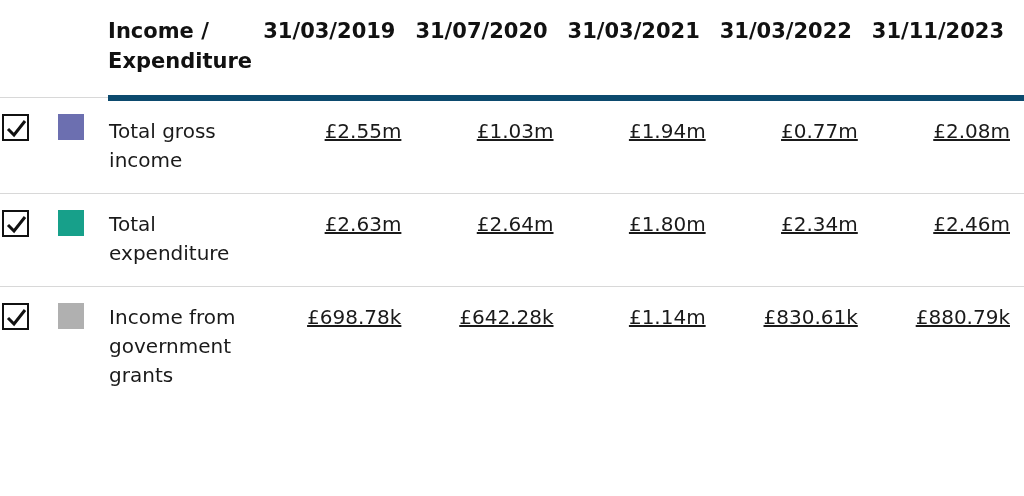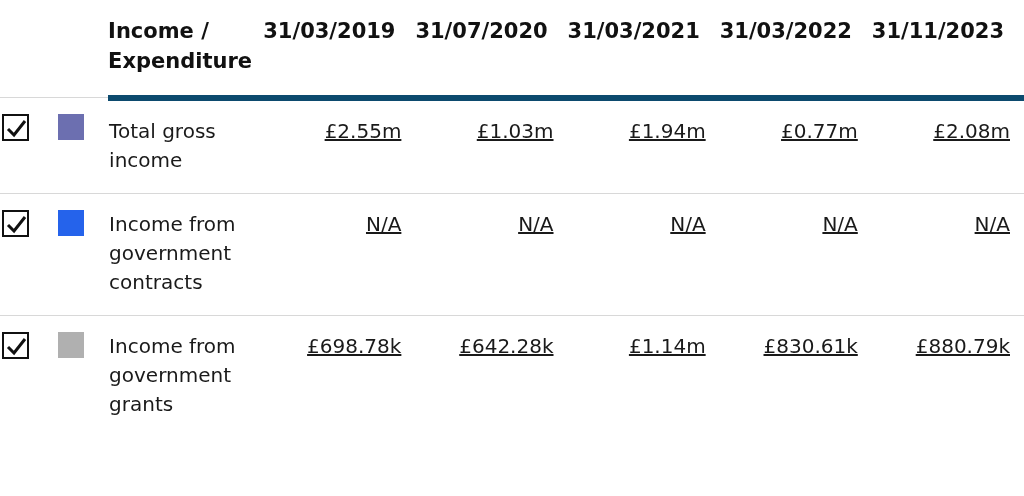--- a/index.html
+++ b/index.html
@@ -149,28 +149,28 @@
       </tr>
       <tr>
         <td class="cell-check">
           <span class="checkbox">
             <svg width="21" height="21" viewBox="0 0 21 21">
               <path d="M2 11 L8 17 L19 3" stroke="#111111" stroke-width="3" fill="none"></path>
             </svg>
           </span>
         </td>
         <td class="cell-swatch">
-          <span class="swatch" style="background:#2563eb"></span>
+          <span class="swatch" style="background:#17a08a"></span>
         </td>
-        <td class="cell-label">Income from government contracts</td>
-        <td class="cell-value">N/A</td>
-        <td class="cell-value">N/A</td>
-        <td class="cell-value">N/A</td>
-        <td class="cell-value">N/A</td>
-        <td class="cell-value">N/A</td>
+        <td class="cell-label">Total expenditure</td>
+        <td class="cell-value">£2.63m</td>
+        <td class="cell-value">£2.64m</td>
+        <td class="cell-value">£1.80m</td>
+        <td class="cell-value">£2.34m</td>
+        <td class="cell-value">£2.46m</td>
       </tr>
       <tr>
         <td class="cell-check">
           <span class="checkbox">
             <svg width="21" height="21" viewBox="0 0 21 21">
               <path d="M2 11 L8 17 L19 3" stroke="#111111" stroke-width="3" fill="none"></path>
             </svg>
           </span>
         </td>
         <td class="cell-swatch">

